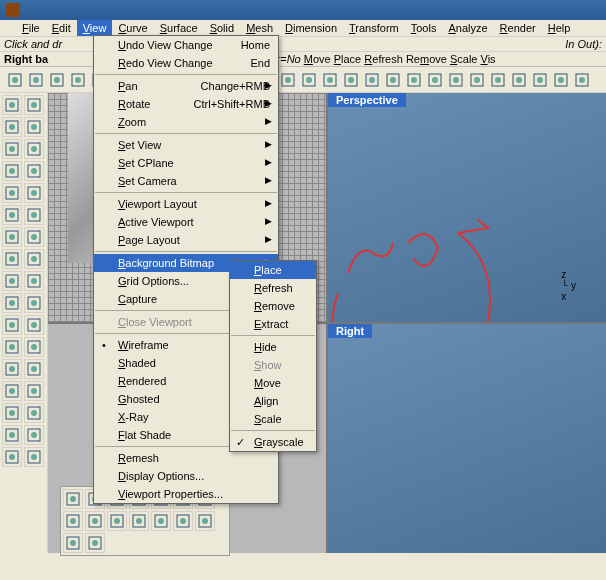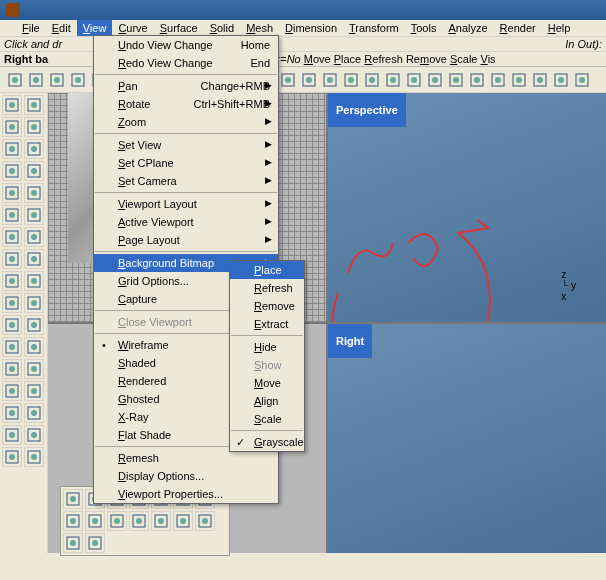--- a/index.html
+++ b/index.html
@@ -13,34 +13,34 @@
 .cmdline { padding: 1px 4px; background: #ece9d8; border-bottom: 1px solid #d4d0c8; font-size: 11px; font-style: italic; }
 .cmdopts { padding: 1px 4px; background: #ece9d8; border-bottom: 1px solid #bbb; font-size: 11px; }
 .cmdopts u { text-decoration: underline; }
 .toolbar-top { background: #ece9d8; padding: 3px 6px; border-bottom: 1px solid #d4d0c8; display: flex; gap: 3px; align-items: center; height: 26px; }
 .tb-icon { width: 18px; height: 18px; border: 1px solid transparent; display: flex; align-items: center; justify-content: center; }
 .workspace { display: flex; position: relative; height: calc(100% - 120px); }
 .left-tools { width: 48px; background: #ece9d8; border-right: 1px solid #d4d0c8; display: flex; flex-wrap: wrap; padding: 2px; gap: 2px; align-content: flex-start; }
 .tool-btn { width: 20px; height: 20px; border: 1px solid #d4d0c8; background: #ece9d8; display: flex; align-items: center; justify-content: center; font-size: 12px; }
 .viewport-grid { flex: 1; display: grid; grid-template-columns: 1fr 1fr; grid-template-rows: 1fr 1fr; gap: 2px; background: #777; position: relative; }
 .viewport { background: #b8b8b8; position: relative; overflow: hidden; }
-.vp-label { position: absolute; top: 0; left: 0; background: #316ac5; color: white; padding: 11px 8px; font-size: 11px; font-weight: bold; }
+.vp-label { position: absolute; top: 0; left: 0; background: #316ac5; color: white; padding: 1px 8px; font-size: 11px; font-weight: bold; }
 .vp-3d { background: linear-gradient(160deg, #6a8fb5 0%, #4a6f95 100%); }
 .axis { position: absolute; bottom: 20px; right: 30px; font-size: 10px; color: #000; }
 .menu { position: absolute; background: #ece9d8; border: 1px solid #666; box-shadow: 2px 2px 4px rgba(0,0,0,0.3); z-index: 100; }
 .menu-item { padding: 3px 24px 3px 24px; white-space: nowrap; position: relative; }
 .menu-item.sel { background: #316ac5; color: white; }
 .menu-item.disabled { color: #888; }
 .menu-sep { height: 1px; background: #aca899; margin: 2px 1px; }
 .menu-shortcut { position: absolute; right: 8px; }
 .menu-arrow { position: absolute; right: 6px; font-size: 9px; }
 .menu-check { position: absolute; left: 6px; }
 .menu-dot { position: absolute; left: 8px; }
 .main-menu { left: 69px; top: 35px; width: 186px; margin-left: 24px; }
-.sub-menu { left: 229px; top: 260px; width: 76px; }
+.sub-menu { left: 229px; top: 260px; width: 88px; }
 .bottom-tools { position: absolute; bottom: 24px; left: 60px; background: #ece9d8; border: 1px solid #999; padding: 2px; display: flex; flex-wrap: wrap; width: 170px; gap: 2px; }
 .grid-hatch { background-image: repeating-linear-gradient(0deg, #888 0 1px, transparent 1px 6px), repeating-linear-gradient(90deg, #888 0 1px, transparent 1px 6px); }
 .scribble { position: absolute; pointer-events: none; }
 svg.icon-svg { width: 16px; height: 16px; }
 </style>
 </head>
 <body>
 
 <div class="titlebar">
   <span class="title-icon"></span>

